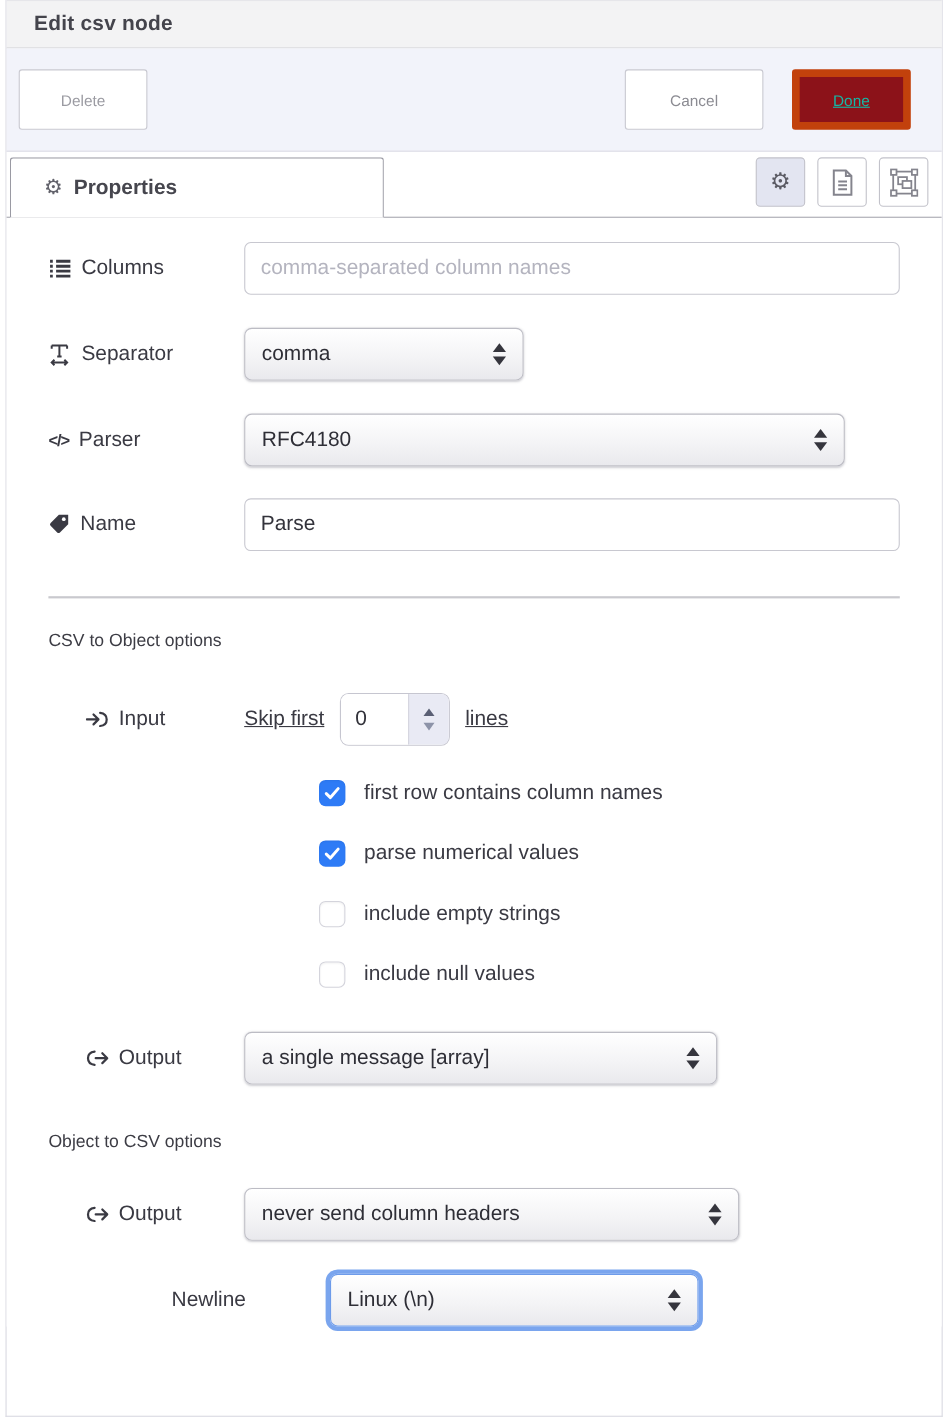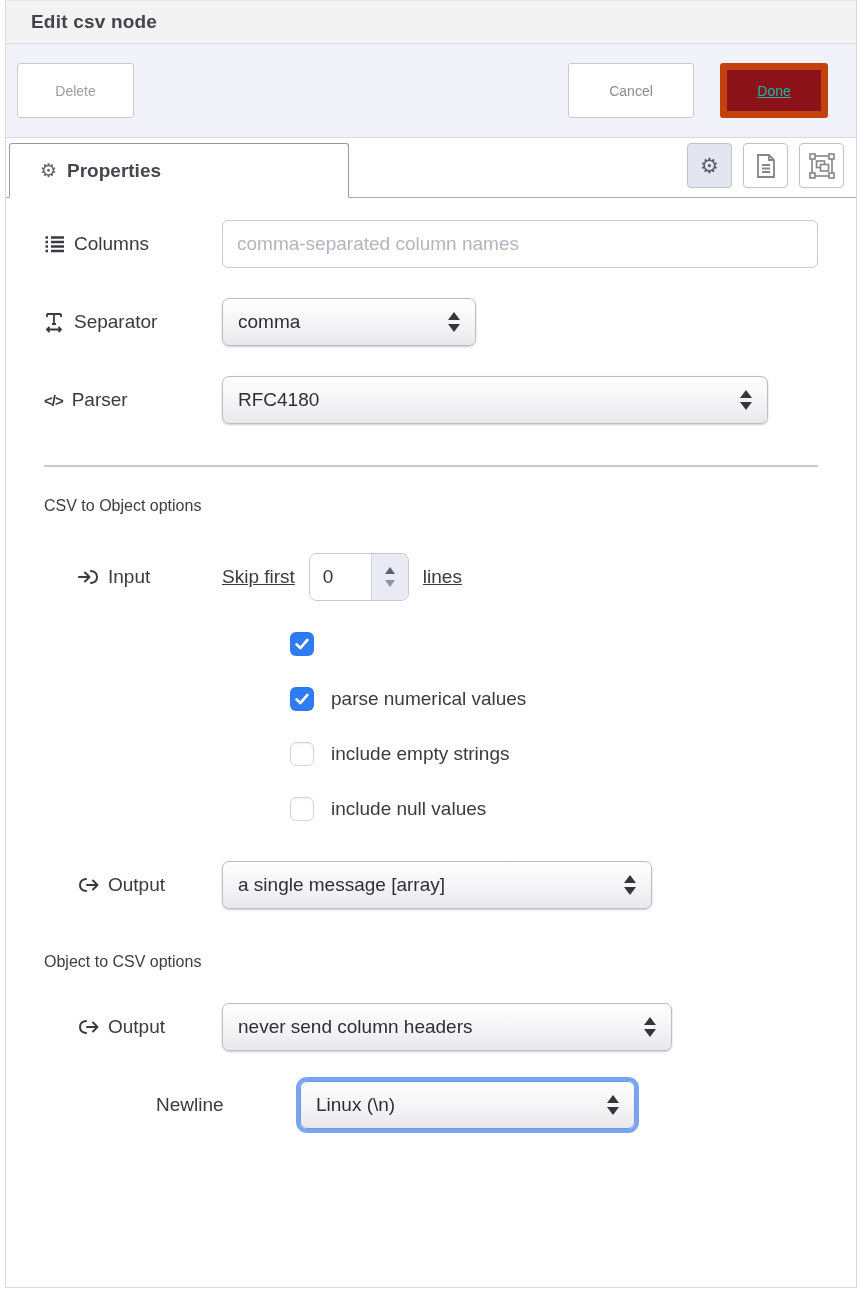--- a/index.html
+++ b/index.html
@@ -198,20 +198,30 @@
         </div>
         <div class="select sel-parser">
           <span class="select-text">RFC4180</span>
           <span class="select-arrows">
               <i class="up"></i>
               <i class="down"></i>
             </span>
         </div>
       </div>
 
+      <div class="form-row" style="margin-top:29px;">
+        <div class="row-label">
+          <svg width="20" height="20" viewBox="0 0 20 20">
+            <path d="M2 8.5 L9.5 1 H18 V9.5 L10.5 17 A1.8 1.8 0 0 1 8 17 L2 11 A1.8 1.8 0 0 1 2 8.5 Z" fill="#3a3a43"></path>
+            <circle cx="14" cy="5" r="1.7" fill="#fff"></circle>
+          </svg>
+          <span>Name</span>
+        </div>
+        <input class="text-input w-wide" value="Parse" style="">
+      </div>
 
       <hr class="divider">
 
       <div class="section-heading">CSV to Object options</div>
 
       <div class="indent-row" style="margin-top:38px;">
         <div class="indent-label">
           <svg width="21" height="20" viewBox="0 0 21 20" fill="none" stroke="#3a3a43" stroke-width="2">
             <path d="M1 10 H11 M7 5.5 L11.5 10 L7 14.5" stroke-linecap="round" stroke-linejoin="round"></path>
             <path d="M13 4 C17 4.5 19 7 19 10 C19 13 17 15.5 13 16" stroke-linecap="round"></path>
@@ -228,20 +238,21 @@
         </div>
         <span class="inline-text">lines</span>
       </div>
 
       <div class="check-row">
         <span class="checkbox checked" style="background: rgb(46, 123, 246);">
           <svg width="18" height="18" viewBox="0 0 20 20" fill="none" stroke="#fff" stroke-width="3" stroke-linecap="round" stroke-linejoin="round">
               <path d="M4 10.5 L8.2 14.5 L16 5.5"></path>
             </svg>
         </span>
+        <span class="check-label">first row contains column names</span>
       </div>
       <div class="check-row">
         <span class="checkbox checked" style="background: rgb(46, 123, 246);">
           <svg width="18" height="18" viewBox="0 0 20 20" fill="none" stroke="#fff" stroke-width="3" stroke-linecap="round" stroke-linejoin="round">
               <path d="M4 10.5 L8.2 14.5 L16 5.5"></path>
             </svg>
         </span>
         <span class="check-label">parse numerical values</span>
       </div>
       <div class="check-row">

